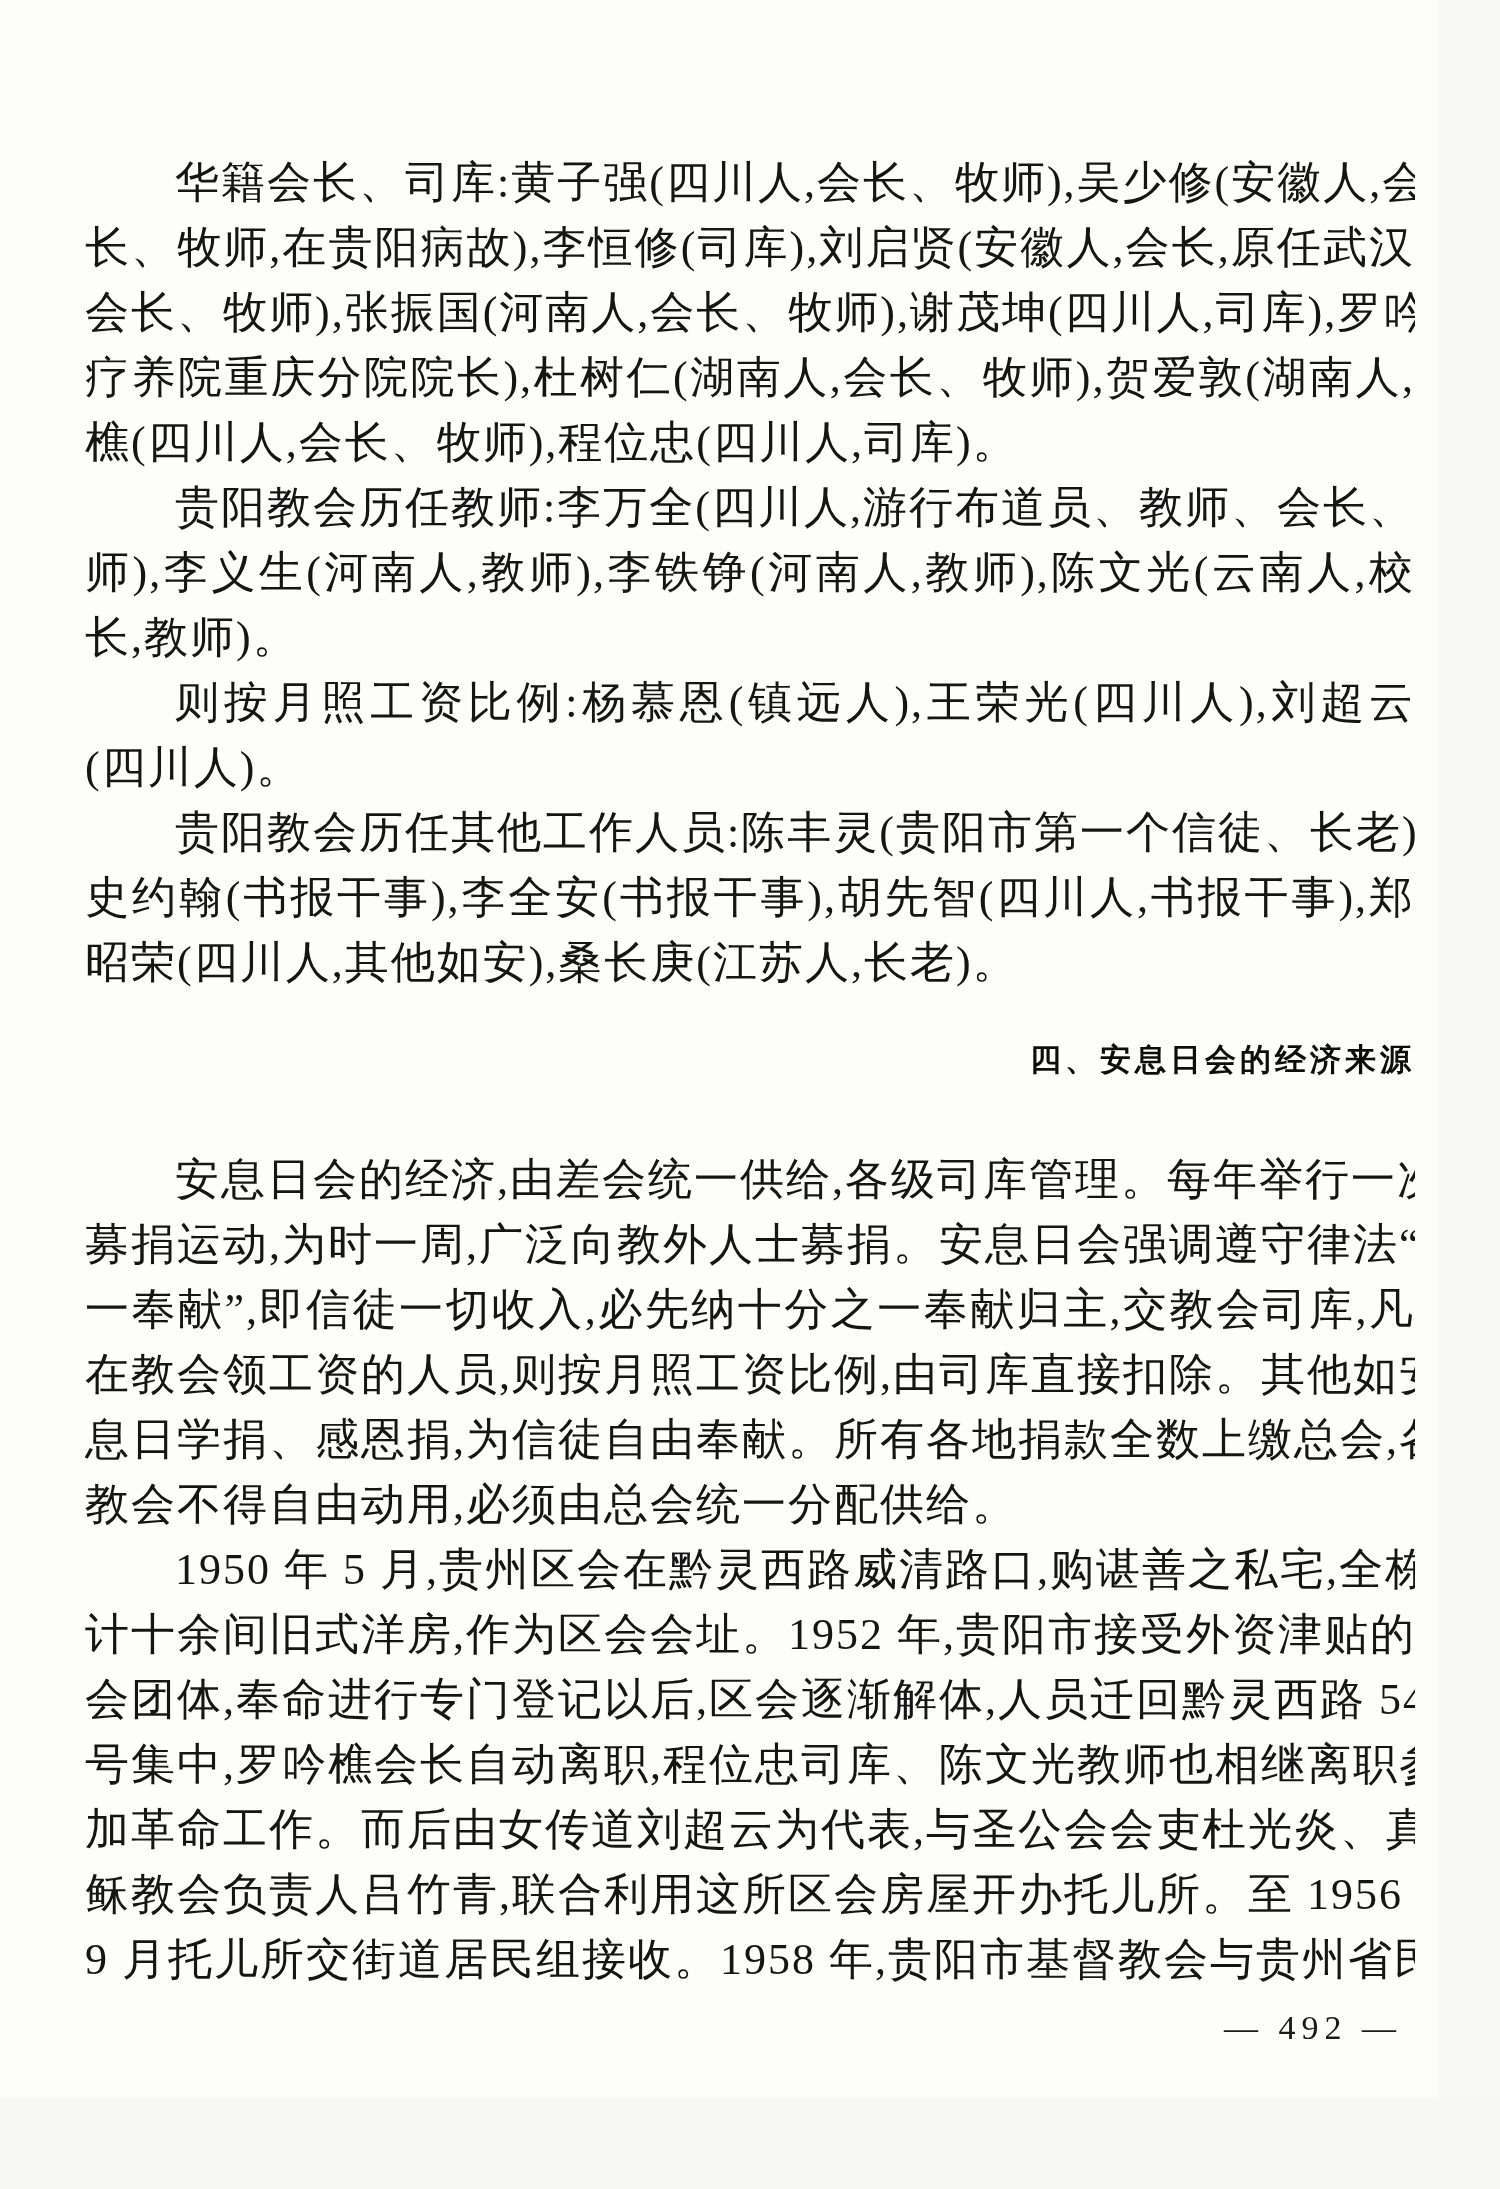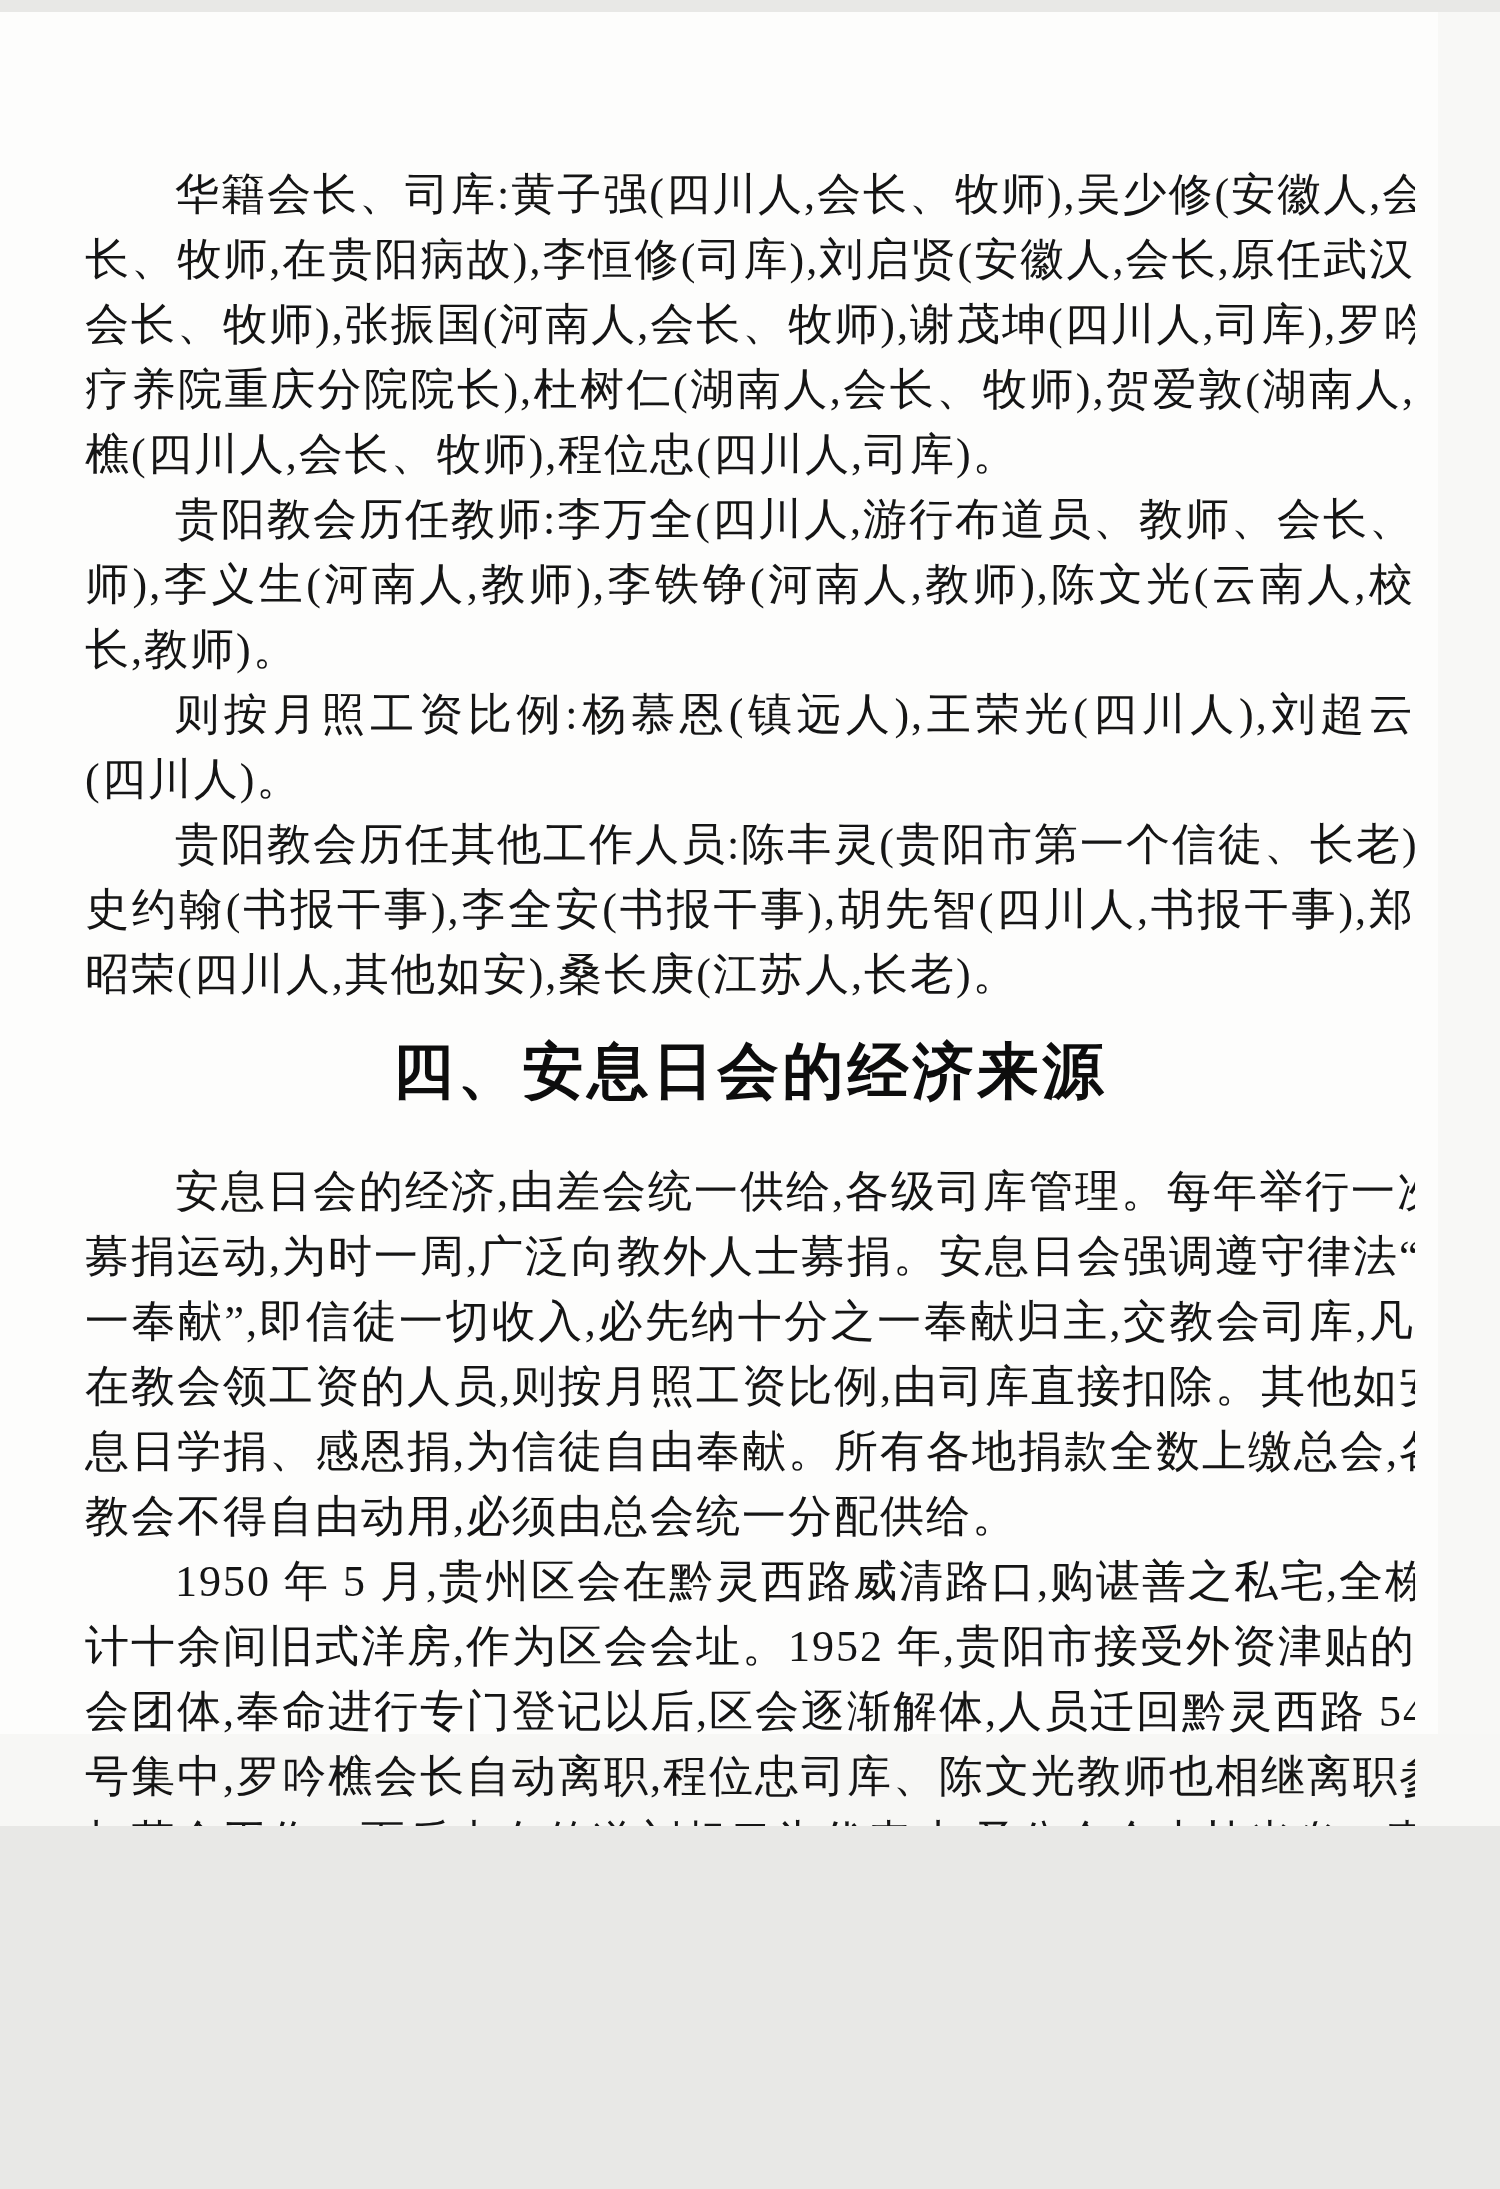--- a/index.html
+++ b/index.html
@@ -3,22 +3,22 @@
 <meta charset="utf-8">
 <style>
   html, body {
     margin: 0;
     padding: 0;
     background: #e8e8e6;
   }
   .page {
     position: relative;
     width: 1500px;
-    height: 1814px;
-    margin: 12px auto;
+    height: 2189px;
+    margin: 0 auto;
     background: #fdfdfc;
     overflow: hidden;
     font-family: "Liberation Serif", serif;
     color: #151515;
   }
   
   .edge-strip-right {
     position: absolute;
     top: 0; right: 0;
     width: 62px; height: 100%;
@@ -48,25 +48,25 @@
     text-align-last: justify;
     white-space: nowrap;
   }
   .line.first {
     text-indent: 90px;
   }
   .line.last {
     text-align-last: left;
   }
   .section-heading {
-    font-family: Liberation Serif, serif;
+    font-family: Liberation Sans, sans-serif;
     font-weight: bold;
-    font-size: 61px;
+    font-size: 31px;
     line-height: 50px;
-    text-align: center;
+    text-align: right;
     letter-spacing: 4px;
     margin: 40px 0 62px 0;
     color: #0d0d0d;
   }
   .page-number {
     position: absolute;
     top: 2008px;
     right: 98px;
     font-size: 34px;
     line-height: 40px;

